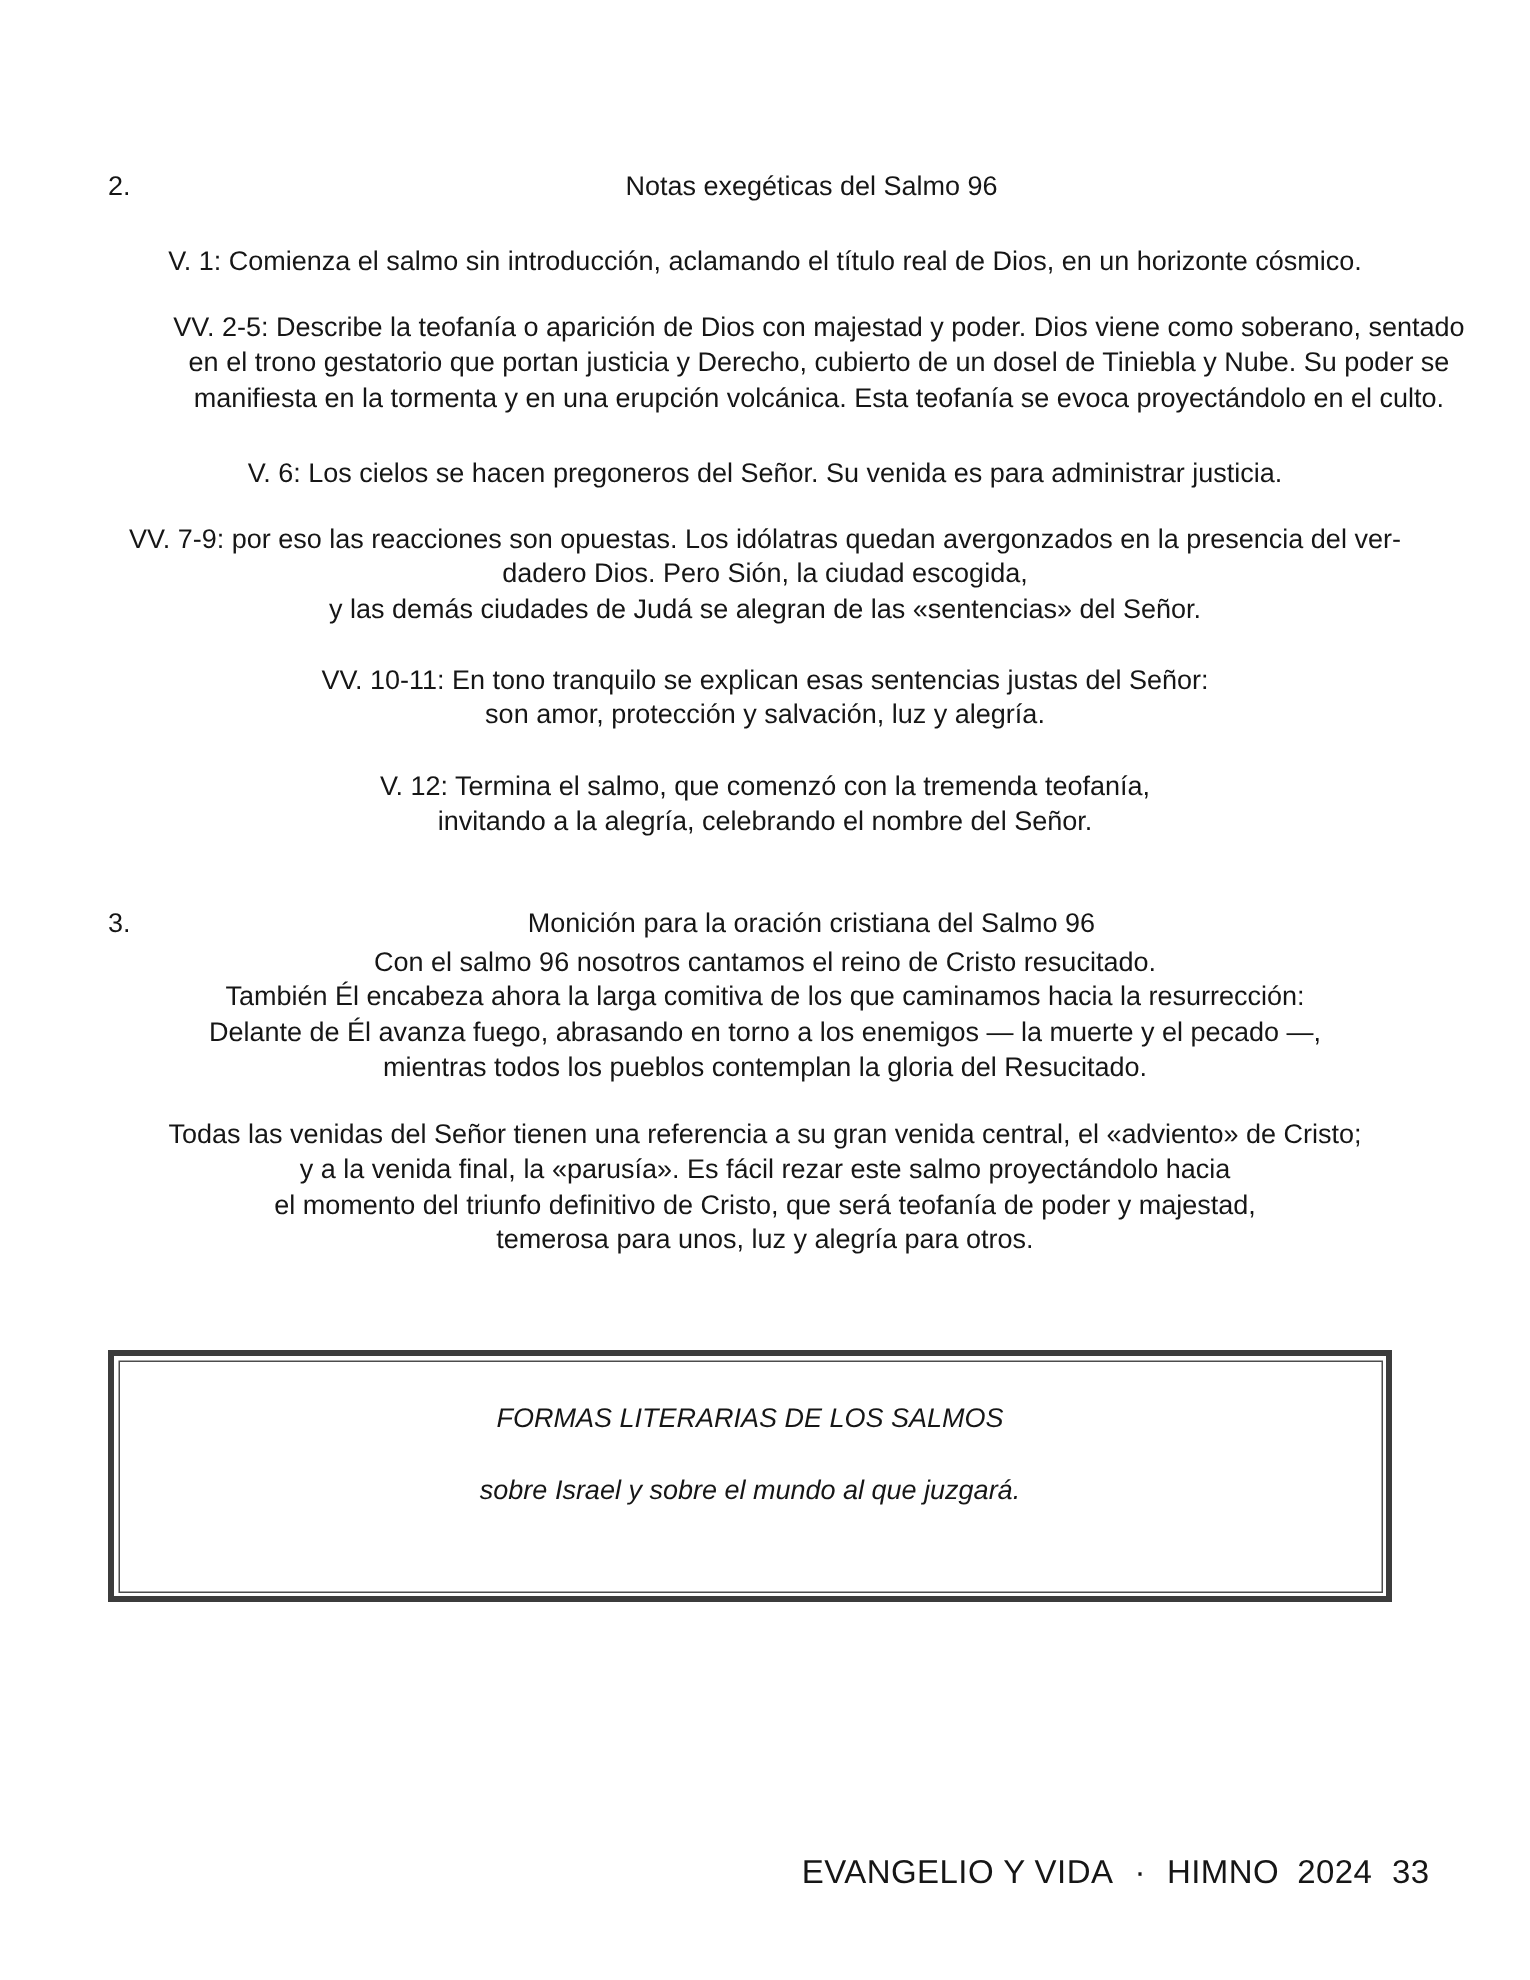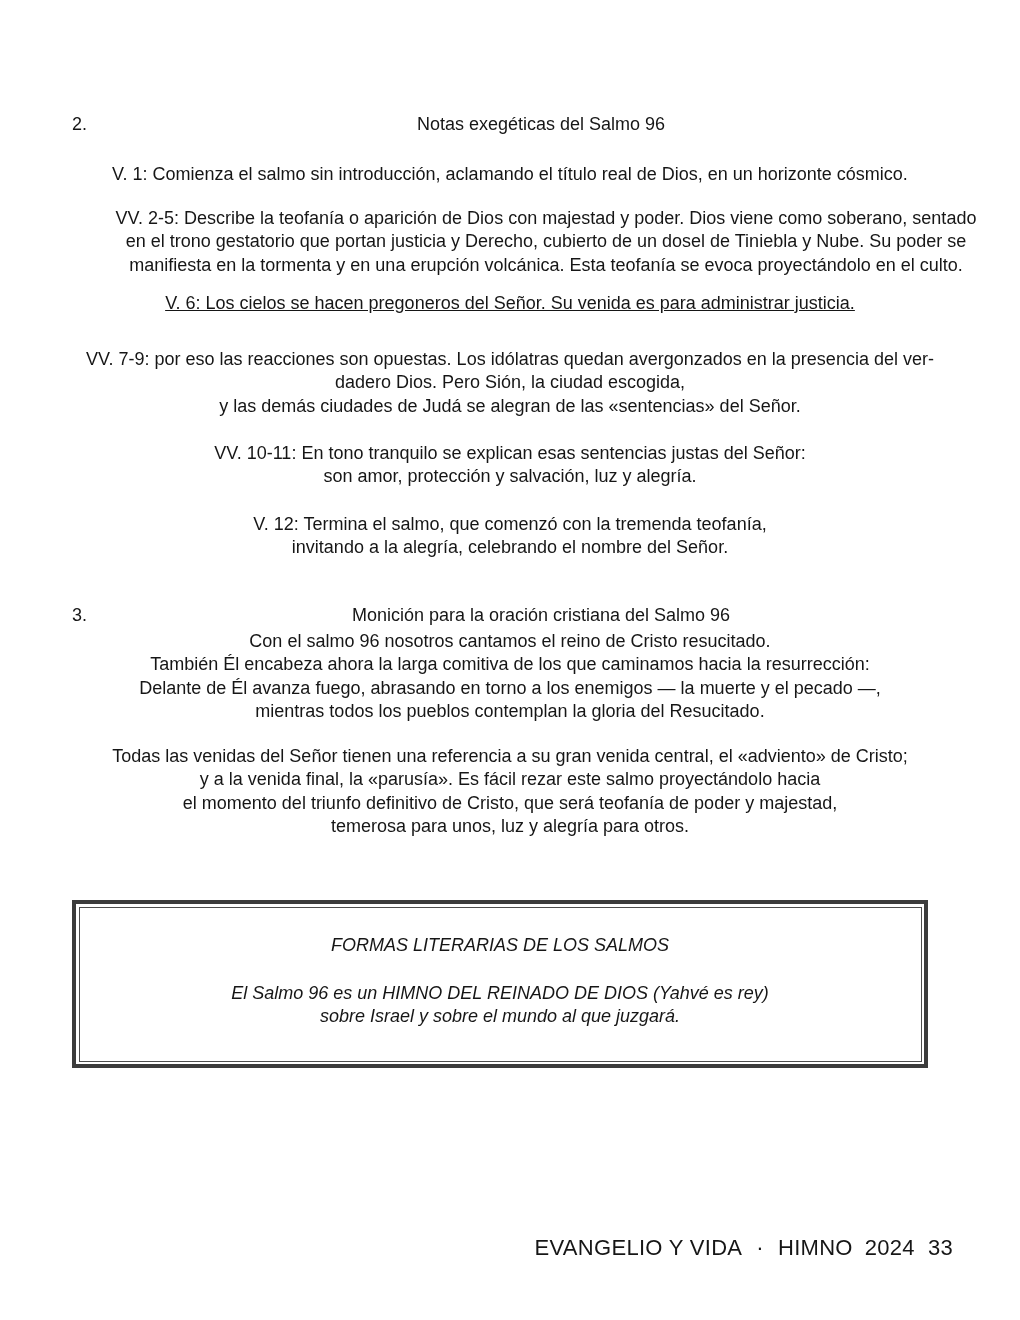--- a/index.html
+++ b/index.html
@@ -97,21 +97,21 @@
     align-items: flex-end;
   }
   .footer .sep { margin: 0 14px; }
   .footer .year { margin-left: 12px; }
   .footer .pagenum { margin-left: 13px; }
 
   
   #h2-row   { top: 113px; }
   #s2-p0    { top: 163px; }
   #s2-p1    { top: 207px; margin-left: 36px; }
-  #s2-p2    { top: 292px; text-decoration: underline; }
+  #s2-p2    { top: 304px; }
   #s2-p3    { top: 348px; }
   #s2-p4    { top: 442px; }
   #s2-p5    { top: 513px; }
   #h3-row   { top: 604px; }
   #s3-intro { top: 630px; }
   #s3-par   { top: 745px; }
 </style>
 </head>
 <body>
 
@@ -169,21 +169,20 @@
       <div>Todas las venidas del Señor tienen una referencia a su gran venida central, el «adviento» de Cristo;</div>
       <div>y a la venida final, la «parusía». Es fácil rezar este salmo proyectándolo hacia</div>
       <div>el momento del triunfo definitivo de Cristo, que será teofanía de poder y majestad,</div>
       <div>temerosa para unos, luz y alegría para otros.</div>
     </div>
 
     <div class="box">
       <div class="box-inner">
         <div class="box-title">FORMAS LITERARIAS DE LOS SALMOS</div>
         <div class="box-lines">
-          <div>El Salmo 96 es un HIMNO DEL REINADO DE DIOS (Yahvé es rey)</div>
           <div>sobre Israel y sobre el mundo al que juzgará.</div>
         </div>
       </div>
     </div>
 
   </div>
 
   <div class="footer">
     <span>EVANGELIO Y VIDA</span>
     <span class="sep">·</span>

